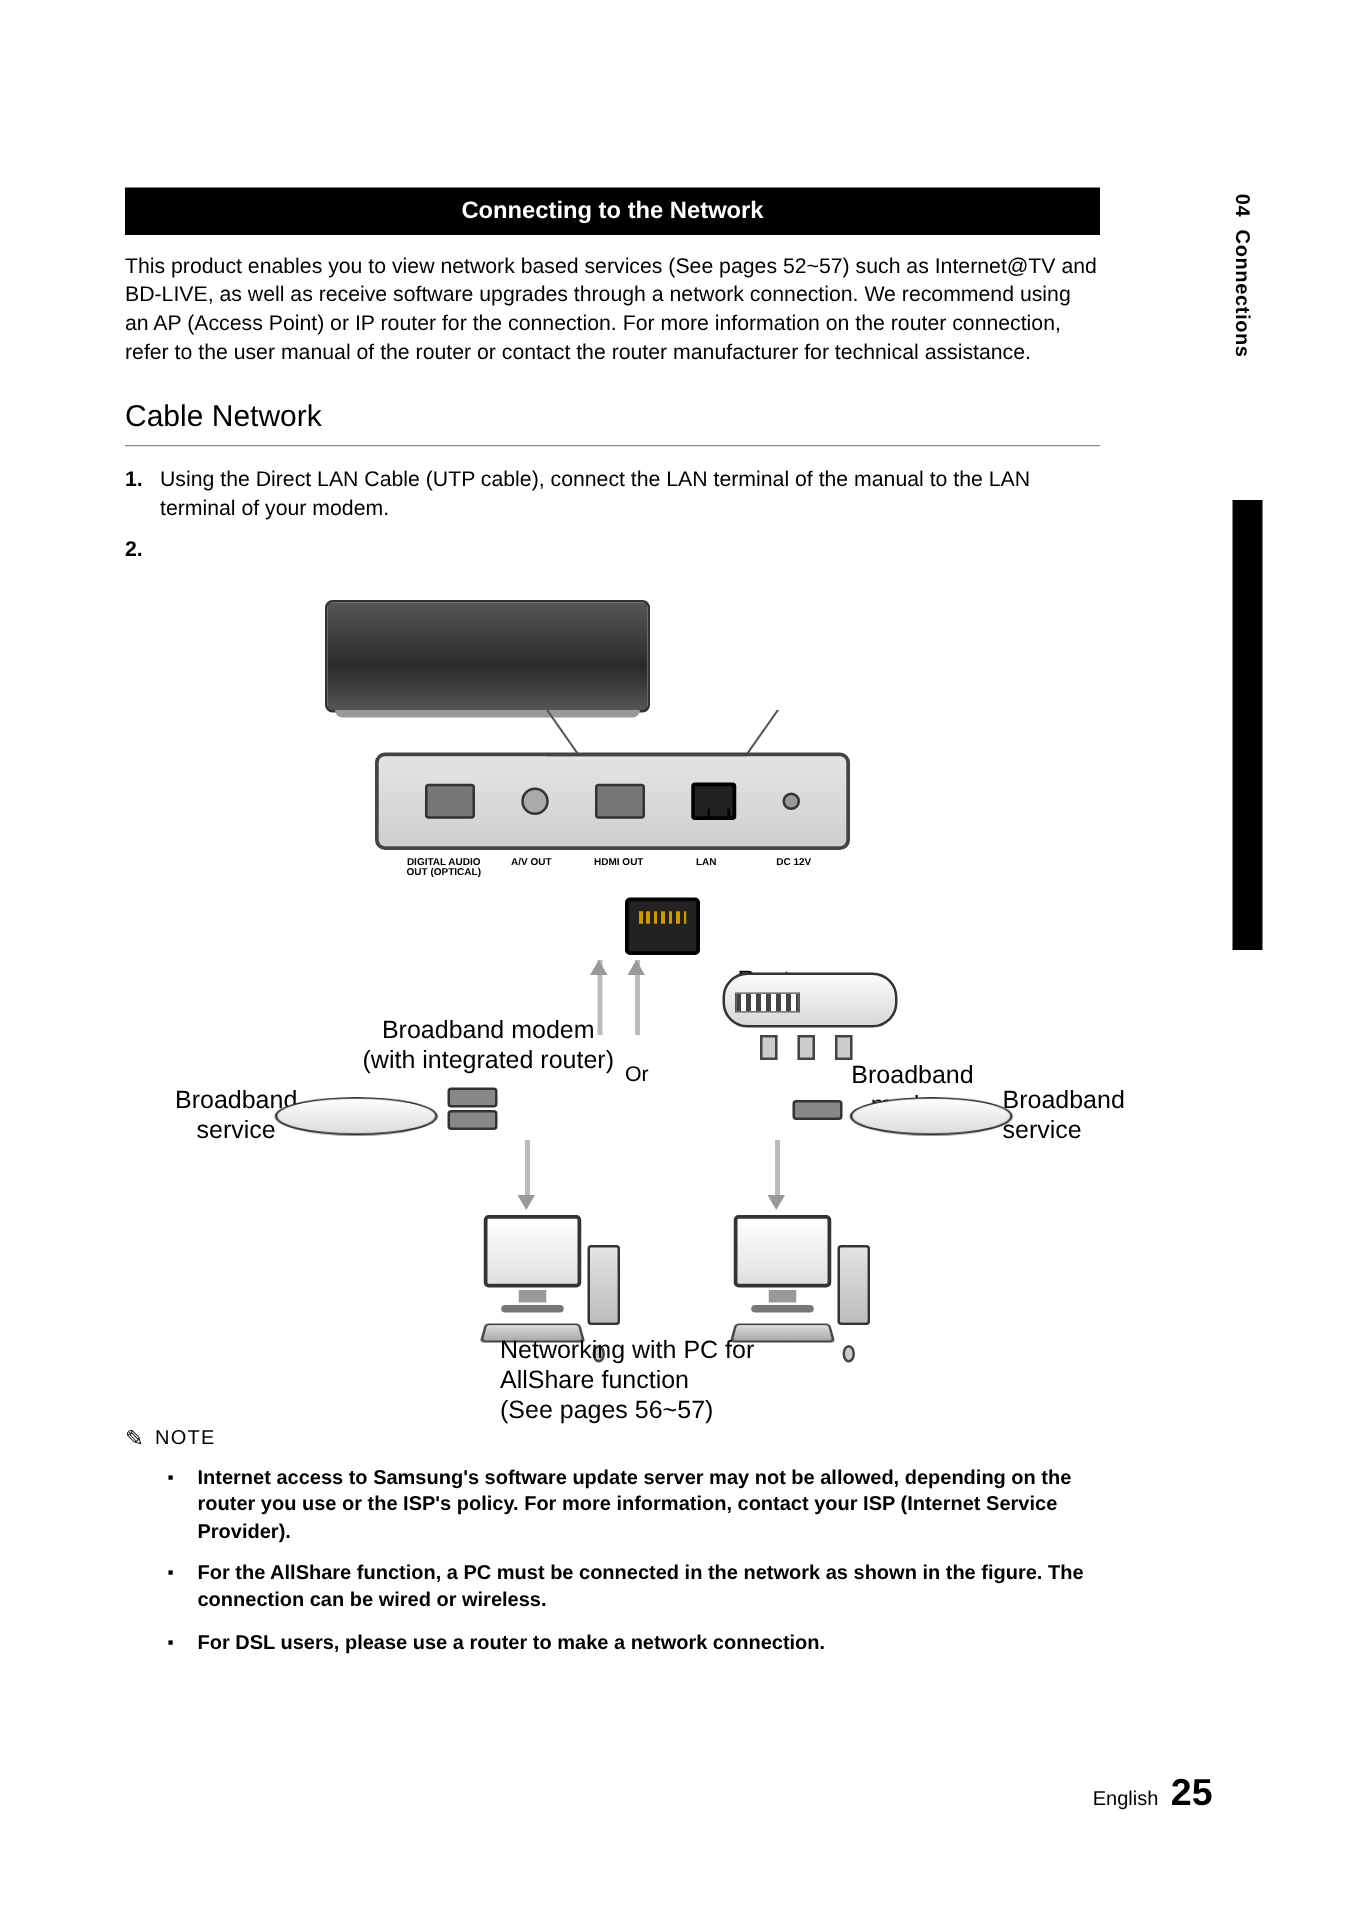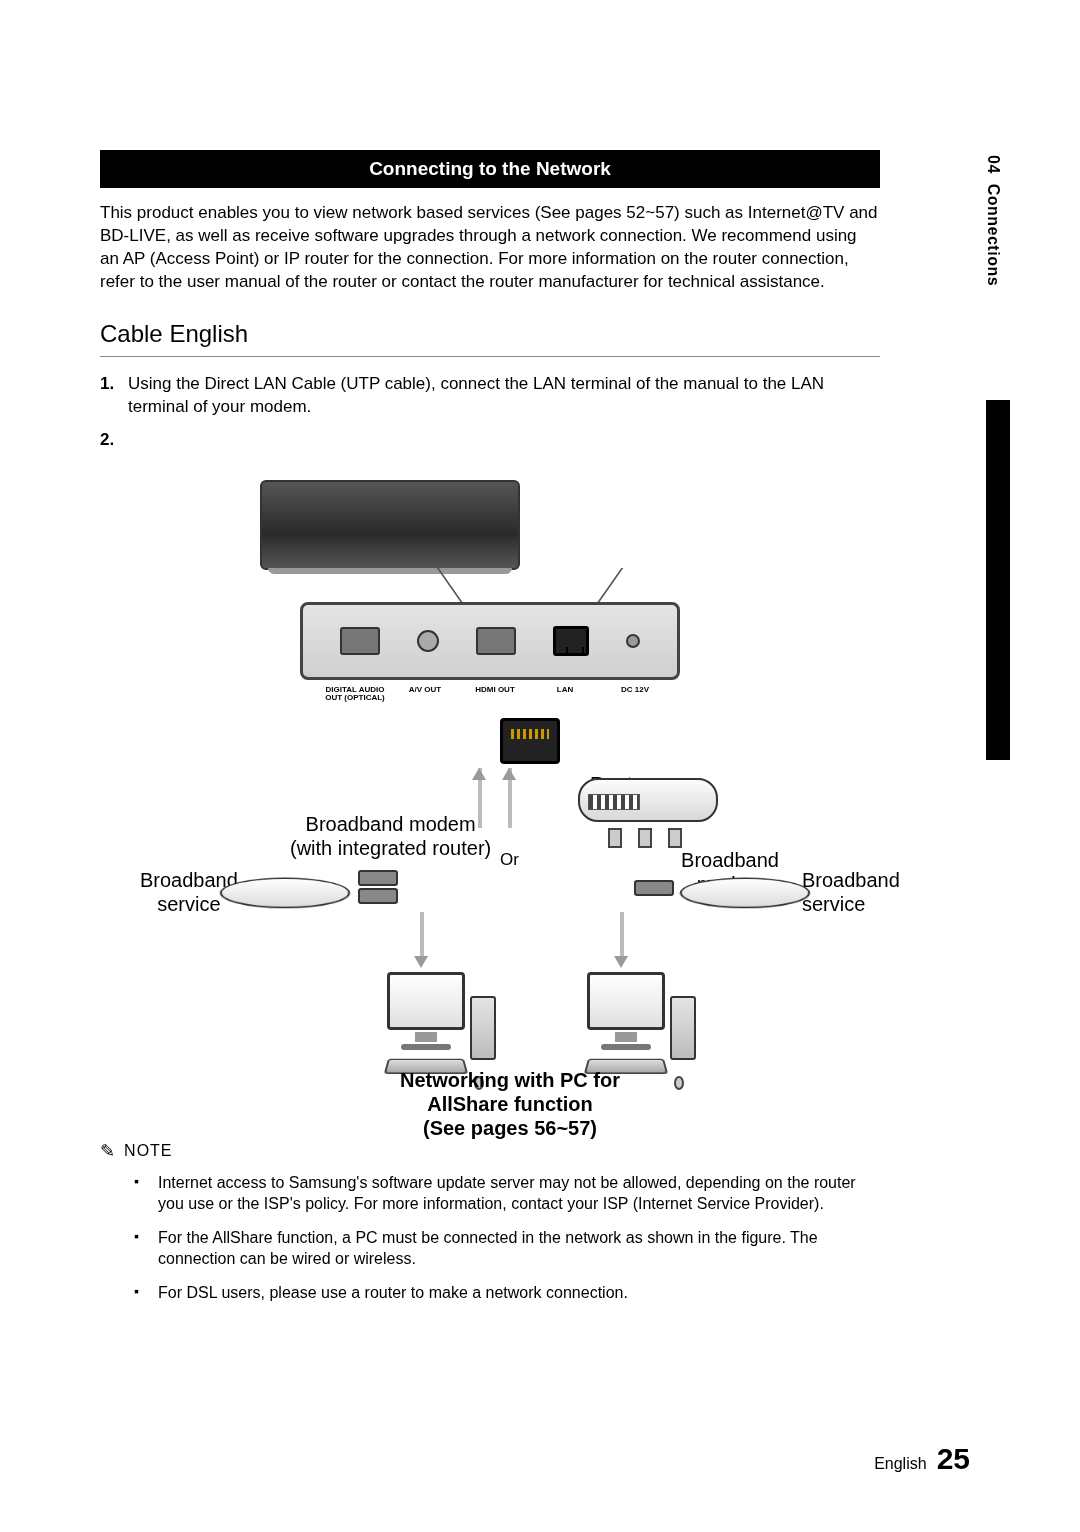--- a/index.html
+++ b/index.html
@@ -228,36 +228,37 @@
     font-size:16px; letter-spacing:1px;
     display:flex; align-items:center; gap:8px;
     margin-bottom:10px;
     width:780px;
   }
   .note-head .icon{ font-size:18px; }
   ul.notes{
     list-style:none;
     width:780px;
     font-size:16px;
+    font-weight:bold;
   }
   ul.notes li{
     position:relative;
     padding-left:28px;
     margin-bottom:12px;
     line-height:1.35;
     margin-left:30px;
   }
   ul.notes li::before{
     content:"▪";
     position:absolute; left:4px; top:0;
     font-size:14px;
   }
   .footer{
     position:absolute;
-    bottom:56px; right:110px;
+    bottom:80px; right:110px;
     font-size:16px;
     display:flex; align-items:baseline; gap:10px;
   }
   .footer .pg{ font-size:30px; font-weight:bold;margin-top:11px; }
 </style>
 </head>
 <body>
 
 <div class="page">
 
@@ -265,21 +266,21 @@
     <span>04</span>&nbsp;&nbsp;<span>Connections</span>
   </div>
   <div class="black-tab"></div>
 
   <div class="section-header">
     <span>Connecting to the Network</span>
   </div>
 
   <p class="intro">This product enables you to view network based services (See pages 52~57) such as Internet@TV and BD-LIVE, as well as receive software upgrades through a network connection. We recommend using an AP (Access Point) or IP router for the connection. For more information on the router connection, refer to the user manual of the router or contact the router manufacturer for technical assistance.</p>
 
-  <h2 class="h2">Cable English</h2>
+  <h2 class="h2">Cable Network</h2>
   <hr class="rule">
 
   <ol class="steps">
     <li>
       <span class="num">1.</span>
       <span>Using the Direct LAN Cable (UTP cable), connect the LAN terminal of the manual to the LAN terminal of your modem.</span>
     </li>
     <li>
       <span class="num">2.</span>
     </li>
@@ -355,21 +356,21 @@
       </div>
       <div class="monitor r">
         <div class="screen"></div>
           <div class="stand"></div>
           <div class="base"></div>
           <div class="kb"></div>
           <div class="tower"></div>
           <div class="mouse"></div>
       </div>
 
-      <div class="dlabel" style="top:596px; left:230px; text-align:center; white-space:pre;font-weight:bold;">Networking with PC for
+      <div class="dlabel" style="top:596px; left:230px; text-align:left; white-space:pre;">Networking with PC for
 AllShare function
 (See pages 56~57)</div>
     </div>
   </div>
 
   <div class="note-head">
     <span class="icon">✎</span>
     <span>NOTE</span>
   </div>
   <ul class="notes">

